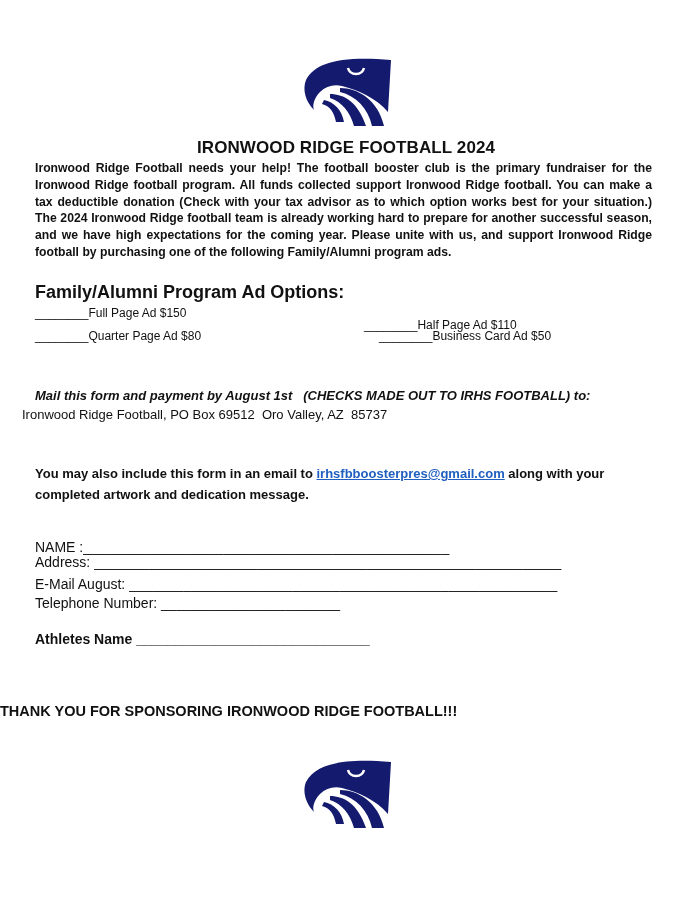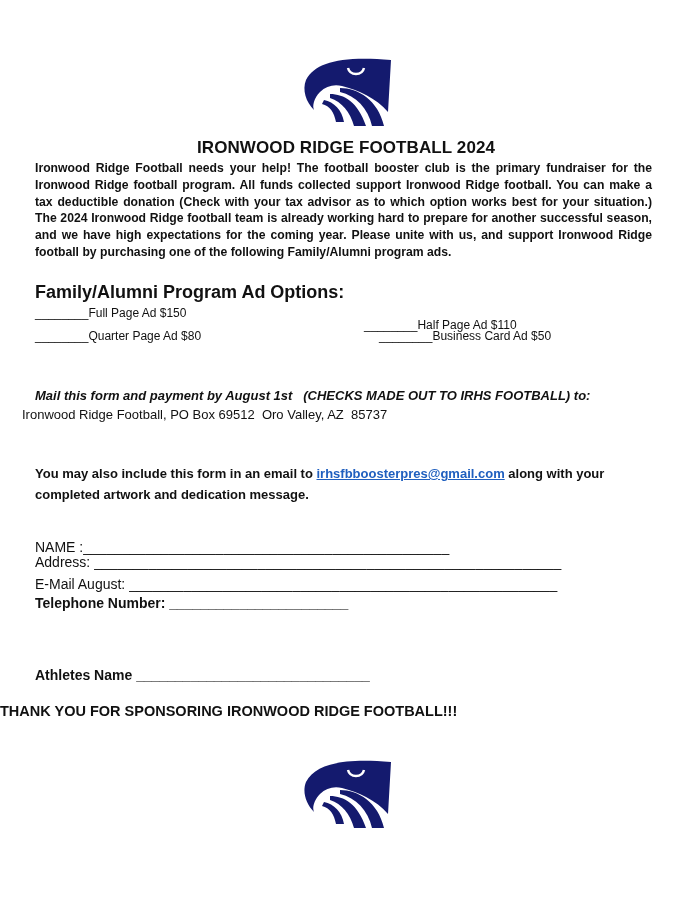--- a/index.html
+++ b/index.html
@@ -20,22 +20,22 @@
   .opt-4 { top: 329px; left: 364px; margin-left: 15px; }
   .mail-line { position: absolute; top: 388px; left: 35px; font-size: 13px; font-weight: bold; white-space: pre; font-style: italic; }
   .address-line { position: absolute; top: 407px; left: 22px; font-size: 13px; white-space: pre; }
   .email-para { position: absolute; top: 463px; left: 35px; width: 620px; font-size: 13px;
                 font-weight: bold; line-height: 21px; }
   .email-link { color: #1f5fbf; text-decoration: underline; }
   .field { position: absolute; left: 35px; font-size: 14px; white-space: pre; text-align: right; }
   .f-name { top: 539px; }
   .f-address { top: 554px; }
   .f-email { top: 576px; }
-  .f-phone { top: 595px; font-weight: bold; }
-  .f-athlete { top: 631px; font-weight: bold; margin-top: 36px; }
+  .f-phone { top: 595px; }
+  .f-athlete { top: 631px; font-weight: bold; }
   .thanks { position: absolute; top: 703px; left: 0; width: 692px; text-align: left;
             font-size: 14.5px; font-weight: bold; }
 </style>
 </head>
 <body>
 
 <svg class="logo logo-top" viewBox="0 0 100 80">
   <g fill="#141a6e">
     <path d="M10 30 C20 12 45 6 95 10 L92 62 C80 48 62 40 46 36 C38 34 30 36 24 42 C18 48 16 56 18 60 C10 52 6 40 10 30 Z"></path>
     <path d="M34 44 C48 44 62 52 70 76 L58 76 C54 62 46 52 34 48 Z"></path>

